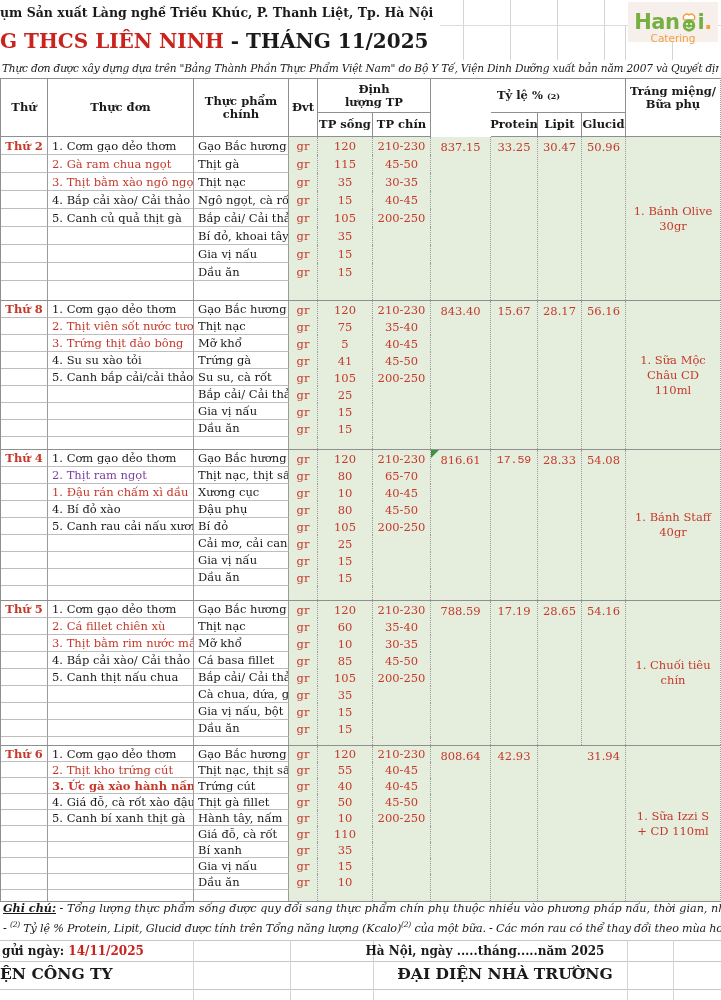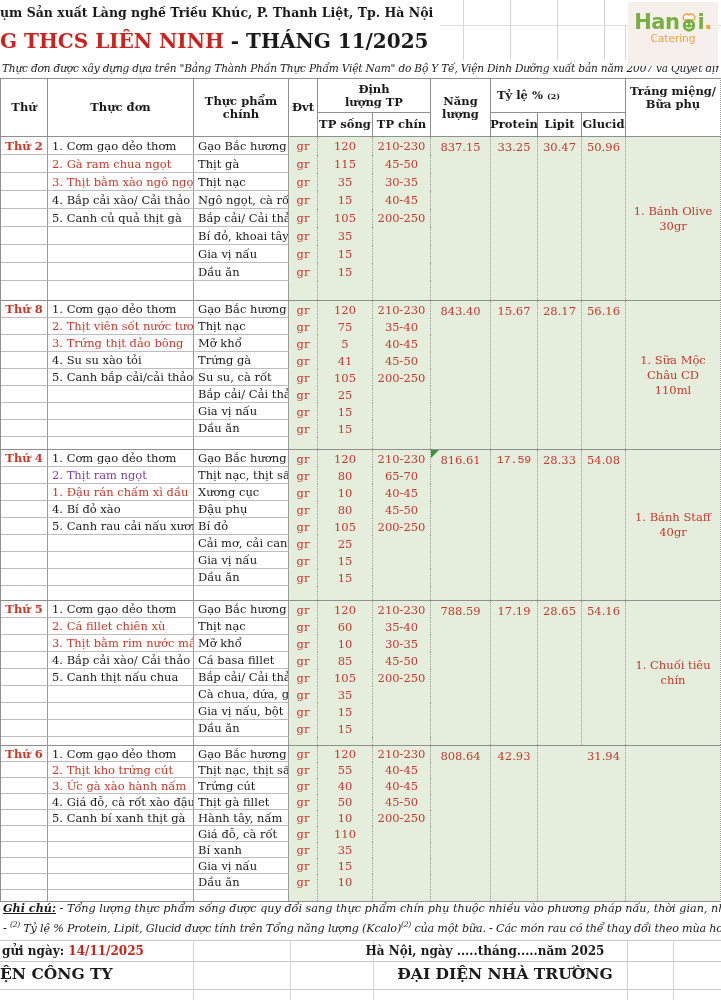--- a/index.html
+++ b/index.html
@@ -5,21 +5,21 @@
   html,body{margin:0;padding:0;background:#fff;}
   .page{position:relative;width:721px;height:1000px;background:#fff;overflow:hidden;
         font-family:"DejaVu Serif","Liberation Serif",serif;color:#1a1a1a;}
   
   .address{position:absolute;top:5px;left:0;font-size:12.5px;font-weight:bold;white-space:nowrap;}
   .doc-title{position:absolute;top:29px;left:0;font-size:20px;font-weight:bold;white-space:nowrap;}
   .doc-title .red{color:#c8231d;}
   .subnote{position:absolute;top:62px;left:2px;right:2px;font-size:10.6px;font-style:italic;
            letter-spacing:-0.2px;white-space:nowrap;overflow:hidden;}
   .gridline{position:absolute;background:#dcdcdc;}
-  .logo{position:absolute;top:2px;right:3px;width:90px;height:64px;background:#f7efec;
+  .logo{position:absolute;top:2px;right:3px;width:90px;height:40px;background:#f7efec;
         text-align:center;font-family:"DejaVu Sans","Liberation Sans",sans-serif;}
   .logo-word{font-size:21px;font-weight:bold;color:#76b043;line-height:20px;margin-top:9px;letter-spacing:-0.5px;}
   .logo-word svg{vertical-align:-4px;}
   .logo-dot{color:#f0a03c;}
   .logo-sub{font-size:10.5px;color:#f0a03c;line-height:11px;}
   
   .menu-table{position:absolute;top:78px;left:0;width:721px;}
   .grid11{display:grid;grid-template-columns:47px 146px 95px 29px 55px 58px 60px 47px 44px 44px 1fr;}
   .thead{grid-template-rows:34px 24px;border-left:1px solid #8f8f8f;border-top:1px solid #8f8f8f;
          border-right:1px dotted #999;font-weight:bold;font-size:11.5px;text-align:center;background:#fff;}
@@ -100,24 +100,20 @@
       <div class="th" style="grid-row:1/3">Thứ</div>
       <div class="th" style="grid-row:1/3">Thực đơn</div>
       <div class="th" style="grid-row:1/3">
           <span>Thực phẩm</span>
           <span>chính</span>
         </div>
       <div class="th" style="grid-row:1/3">Đvt</div>
       <div class="th" style="grid-column:5/7">
           <span>Định</span>
           <span>lượng TP</span>
-        </div>
-      <div class="th" style="grid-row:1/3;grid-column:7">
-          <span>Năng</span>
-          <span>lượng</span>
         </div>
       <div class="th" style="grid-column:8/11;flex-direction:row;justify-content:flex-start;padding-left:6px;"><span>Tỷ lệ %</span>&nbsp;<sup>(2)</sup></div>
       <div class="th noright" style="grid-row:1/3;grid-column:11;justify-content:flex-start;padding-top:6px;">
           <span>Tráng miệng/</span>
           <span>Bữa phụ</span>
         </div>
       <div class="th" style="grid-row:2;grid-column:5">TP sống</div>
       <div class="th" style="grid-row:2;grid-column:6">TP chín</div>
       <div class="th" style="grid-row:2;grid-column:8">Protein</div>
       <div class="th" style="grid-row:2;grid-column:9">Lipit</div>
@@ -389,21 +385,21 @@
             <div class="cell ctr vdot red" style="grid-area: 1 / 4;">gr</div>
             <div class="cell ctr vdot red" style="grid-area: 1 / 5;">120</div>
             <div class="cell ctr vdot red" style="grid-area: 1 / 6;">210-230</div>
             <div class="cell vsolid bline" style="grid-area: 2 / 1;"></div>
             <div class="cell txt vsolid bline red" style="grid-area: 2 / 2;">2. Thịt kho trứng cút</div>
             <div class="cell txt vsolid bline" style="grid-area: 2 / 3;">Thịt nạc, thịt sấn</div>
             <div class="cell ctr vdot red" style="grid-area: 2 / 4;">gr</div>
             <div class="cell ctr vdot red" style="grid-area: 2 / 5;">55</div>
             <div class="cell ctr vdot red" style="grid-area: 2 / 6;">40-45</div>
             <div class="cell vsolid bline" style="grid-area: 3 / 1;"></div>
-            <div class="cell txt vsolid bline red" style="grid-area: 3 / 2;">3. Ức gà xào hành nấm</div>
+            <div class="cell txt vsolid bline red" style="grid-area: 3 / 2; font-weight: bold;">3. Ức gà xào hành nấm</div>
             <div class="cell txt vsolid bline" style="grid-area: 3 / 3;">Trứng cút</div>
             <div class="cell ctr vdot red" style="grid-area: 3 / 4;">gr</div>
             <div class="cell ctr vdot red" style="grid-area: 3 / 5;">40</div>
             <div class="cell ctr vdot red" style="grid-area: 3 / 6;">40-45</div>
             <div class="cell vsolid bline" style="grid-area: 4 / 1;"></div>
             <div class="cell txt vsolid bline" style="grid-area: 4 / 2;">4. Giá đỗ, cà rốt xào đậu</div>
             <div class="cell txt vsolid bline" style="grid-area: 4 / 3;">Thịt gà fillet</div>
             <div class="cell ctr vdot red" style="grid-area: 4 / 4;">gr</div>
             <div class="cell ctr vdot red" style="grid-area: 4 / 5;">50</div>
             <div class="cell ctr vdot red" style="grid-area: 4 / 6;">45-50</div>
@@ -439,20 +435,21 @@
             <div class="cell ctr vdot red" style="grid-area: 9 / 6;"></div>
             <div class="cell vsolid" style="grid-area: 10 / 1;"></div>
             <div class="cell txt vsolid" style="grid-area: 10 / 2;"></div>
             <div class="cell txt vsolid" style="grid-area: 10 / 3;"></div>
             <div class="cell ctr vdot red" style="grid-area: 10 / 4;"></div>
             <div class="cell ctr vdot red" style="grid-area: 10 / 5;"></div>
             <div class="cell ctr vdot red" style="grid-area: 10 / 6;"></div>
             <div class="span-cell" style="grid-area: 1 / 7 / -1; text-align: center;">808.64</div>
             <div class="span-cell" style="grid-area: 1 / 8 / -1;">42.93</div>
             <div class="span-cell" style="grid-area: 1 / 10 / -1;">31.94</div>
+            <div class="span-cell dessert" style="grid-area: 1 / 11 / -1;">1. Sữa Izzi S + CD 110ml</div>
           </div>
         </div>
       </div>
   </div>
 
   <div class="fnote1"><span class="lbl">Ghi chú:</span><span> - Tổng lượng thực phẩm sống được quy đổi sang thực phẩm chín phụ thuộc nhiều vào phương pháp nấu, thời gian, nhiệt độ nấu và loại thực phẩm nấu.</span></div>
   <div class="fnote2"><span>- </span><sup>(2)</sup><span> Tỷ lệ % Protein, Lipit, Glucid được tính trên Tổng năng lượng (Kcalo)</span><sup>(2)</sup><span> của một bữa. - Các món rau có thể thay đổi theo mùa hoặc do điều kiện thời tiết khách quan.</span></div>
 
   <div class="hline" style="top:940px;"></div>
   <div class="hline" style="top:961px;"></div>

